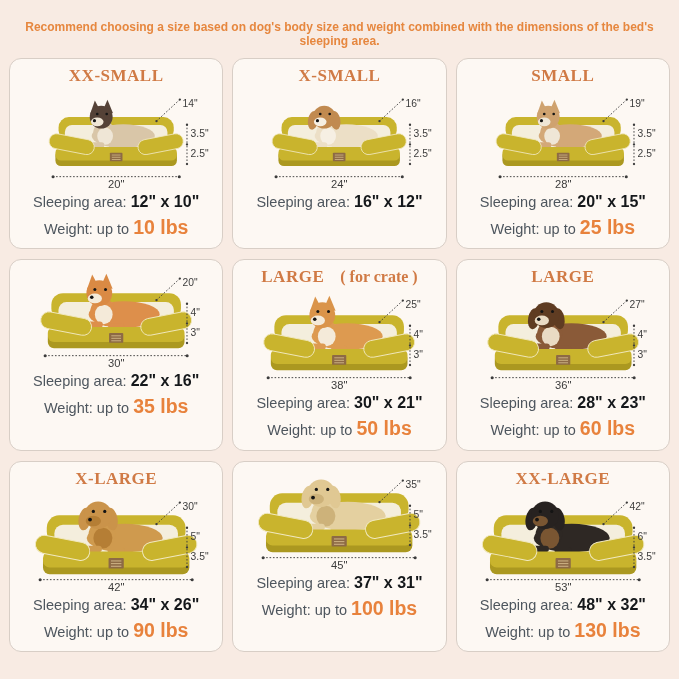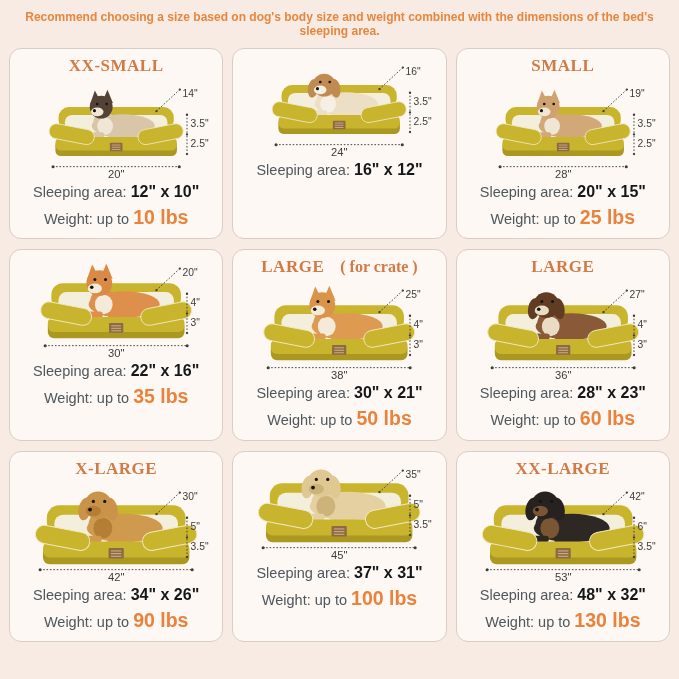--- a/index.html
+++ b/index.html
@@ -17,21 +17,21 @@
     font-size: 34px;
     letter-spacing: 1px;
     color: #161616;
     margin: 10px 0 6px;
   }
   .subtitle {
     text-align: center;
     color: #e6873f;
     font-weight: bold;
     font-size: 12px;
-    margin: 6px 0 10px;
+    margin: 16px 0 10px;
   }
   .grid {
     display: grid;
     grid-template-columns: repeat(3, 1fr);
     gap: 10px 9px;
   }
   .card {
     background: #fdf8f3;
     border: 1px solid #d8cec6;
     border-radius: 12px;
@@ -106,20 +106,21 @@
           <line x1="34.599999999999994" y1="100" x2="175.4" y2="100" stroke="#3c3c3c" stroke-width="1.05" stroke-dasharray="0.9 2.9" stroke-linecap="round" fill="none"></line>
           <circle cx="34.599999999999994" cy="100" r="1.7" fill="#3c3c3c"></circle>
           <circle cx="175.4" cy="100" r="1.7" fill="#3c3c3c"></circle>
           <text x="105" y="113" text-anchor="middle" font-size="12.5" fill="#3c3c3c">20"</text>
         </svg>
     <div class="info"><span class="lbl">Sleeping area:</span> <span class="val">12" x 10"</span></div>
     <div class="info"><span class="lbl">Weight: up to</span> <span class="wval">10 lbs</span></div>
   </div>
 
   <div class="card">
+    <div class="card-title"><span>X-SMALL</span></div>
     <svg class="bed" viewBox="0 0 210 116">
           <g transform="translate(105 60) scale(0.88) translate(-105 -60)">
             <rect x="32" y="30" width="146" height="30" rx="13" fill="#c9b42d"></rect>
             <rect x="40" y="40" width="130" height="34" rx="9" fill="#f4eedd"></rect>
             <g>
               <ellipse cx="114" cy="54" rx="40" ry="15" fill="#ecdfc6"></ellipse>
               <circle cx="90" cy="50" r="14" fill="#ecdfc6"></circle>
               <ellipse cx="91" cy="54" rx="10" ry="11" fill="#f6efe3"></ellipse>
               <rect x="72" y="62" width="18" height="7" rx="3.5" fill="#ecdfc6"></rect>
               <rect x="96" y="64" width="18" height="7" rx="3.5" fill="#ecdfc6"></rect>

